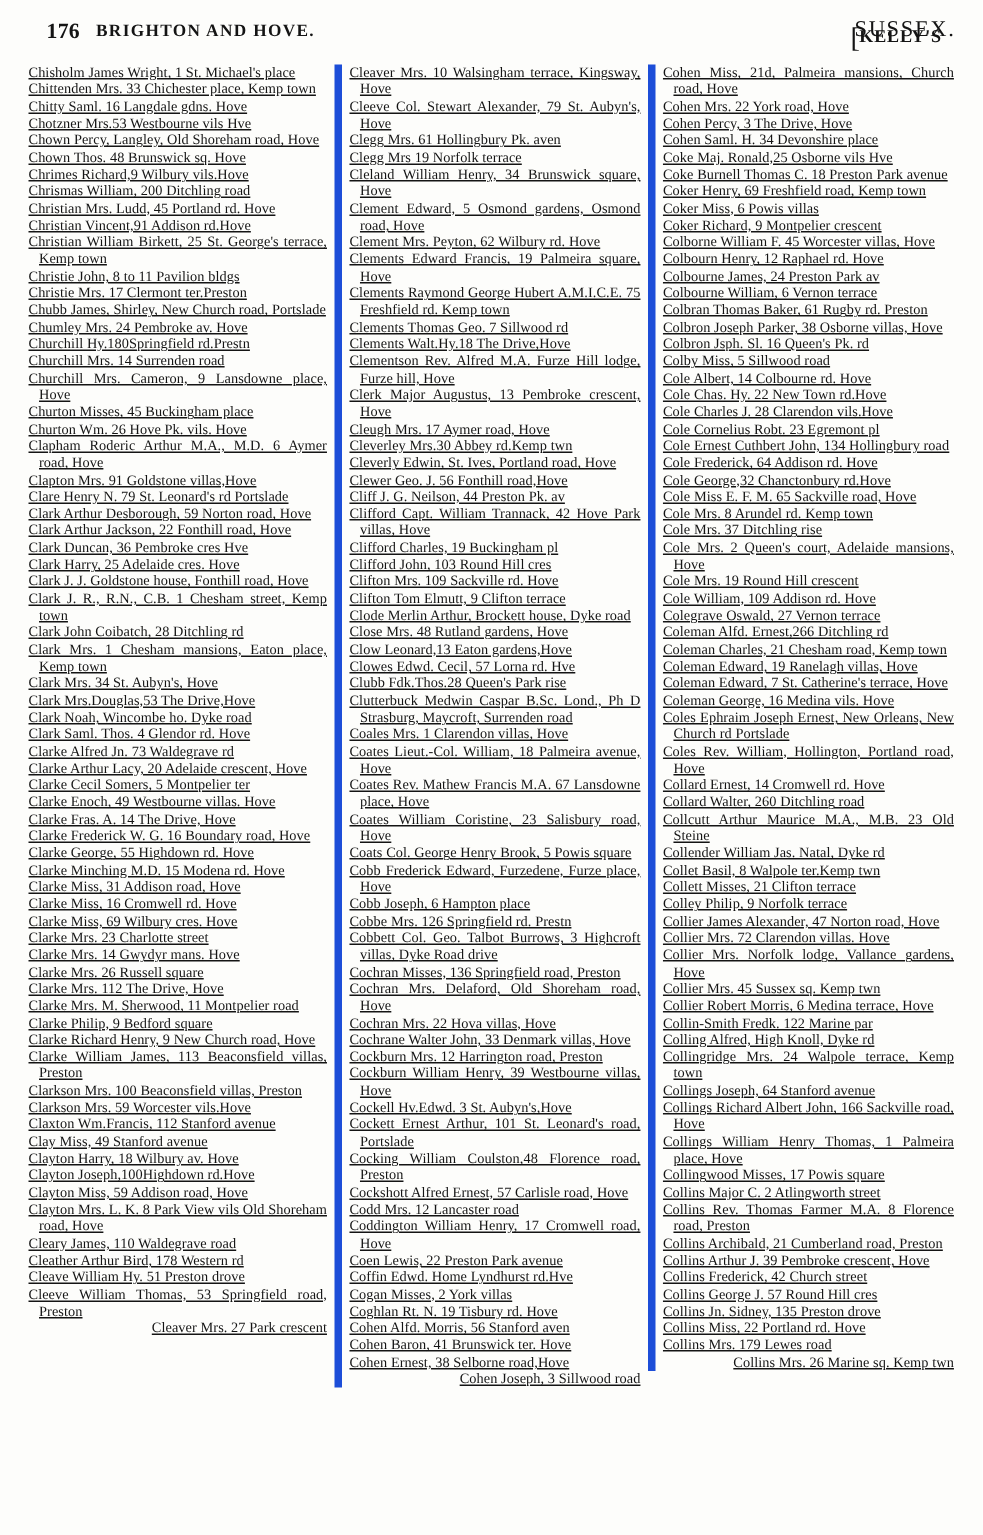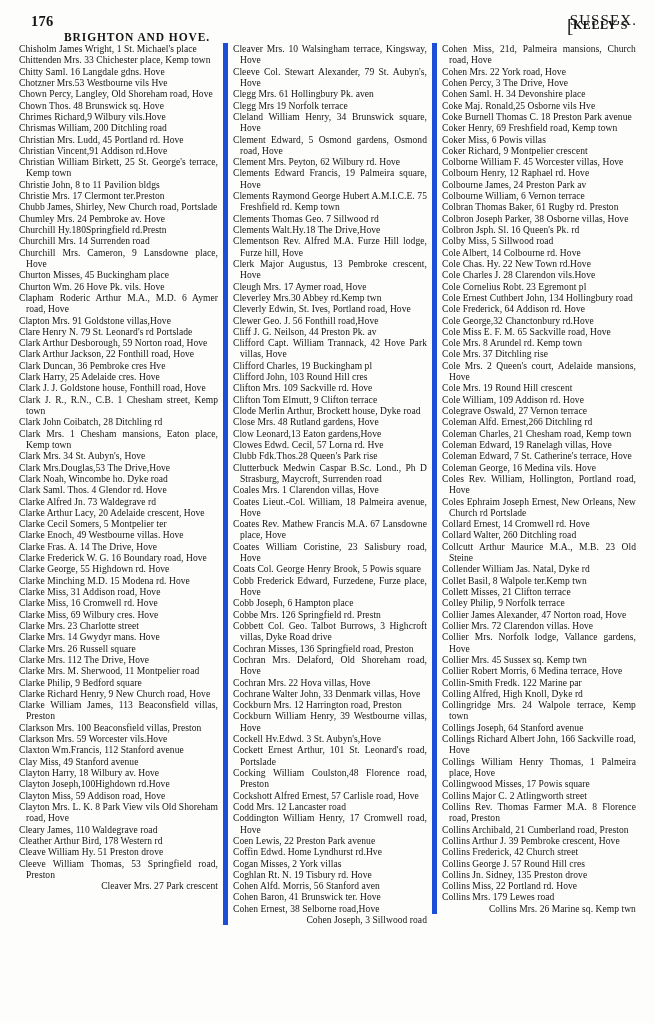--- a/index.html
+++ b/index.html
@@ -16,39 +16,40 @@
     color: #141414;
     position: relative;
   }
   .page {
     position: relative;
     width: 655px;
     height: 1023px;
     box-sizing: border-box;
     padding: 11px 14px 6px 14px;
     background: #fdfdfb;
+    text-decoration: underline;
   }
   
   .running-head {
     position: relative;
     height: 26px;
     margin: 0 4px 6px 4px;
   }
   .rh-folio {
     position: absolute;
     left: 13px;
     top: 2px;
     font-size: 14.5px;
     font-weight: bold;
     letter-spacing: 0.2px;
   }
   .rh-left {
     position: absolute;
     left: 46px;
-    top: 20px;
+    top: 4px;
     font-size: 11.5px;
     font-weight: bold;
     letter-spacing: 0.9px;
   }
   .rh-center {
     position: absolute;
     left: 0;
     right: 0;
     top: 1px;
     text-align: right;
@@ -274,22 +275,22 @@
         <p class="entry">Cole Mrs. 37 Ditchling rise</p>
         <p class="entry">Cole Mrs. 2 Queen's court, Adelaide mansions, Hove</p>
         <p class="entry">Cole Mrs. 19 Round Hill crescent</p>
         <p class="entry">Cole William, 109 Addison rd. Hove</p>
         <p class="entry">Colegrave Oswald, 27 Vernon terrace</p>
         <p class="entry">Coleman Alfd. Ernest,266 Ditchling rd</p>
         <p class="entry">Coleman Charles, 21 Chesham road, Kemp town</p>
         <p class="entry">Coleman Edward, 19 Ranelagh villas, Hove</p>
         <p class="entry">Coleman Edward, 7 St. Catherine's terrace, Hove</p>
         <p class="entry">Coleman George, 16 Medina vils. Hove</p>
+        <p class="entry">Coles Ephraim Joseph Ernest, New Orleans, New Church rd Portslade</p>
         <p class="entry">Coles Rev. William, Hollington, Portland road, Hove</p>
-        <p class="entry">Coles Ephraim Joseph Ernest, New Orleans, New Church rd Portslade</p>
         <p class="entry">Collard Ernest, 14 Cromwell rd. Hove</p>
         <p class="entry">Collard Walter, 260 Ditchling road</p>
         <p class="entry">Collcutt Arthur Maurice M.A., M.B. 23 Old Steine</p>
         <p class="entry">Collender William Jas. Natal, Dyke rd</p>
         <p class="entry">Collet Basil, 8 Walpole ter.Kemp twn</p>
         <p class="entry">Collett Misses, 21 Clifton terrace</p>
         <p class="entry">Colley Philip, 9 Norfolk terrace</p>
         <p class="entry">Collier James Alexander, 47 Norton road, Hove</p>
         <p class="entry">Collier Mrs. 72 Clarendon villas. Hove</p>
         <p class="entry">Collier Mrs. Norfolk lodge, Vallance gardens, Hove</p>

